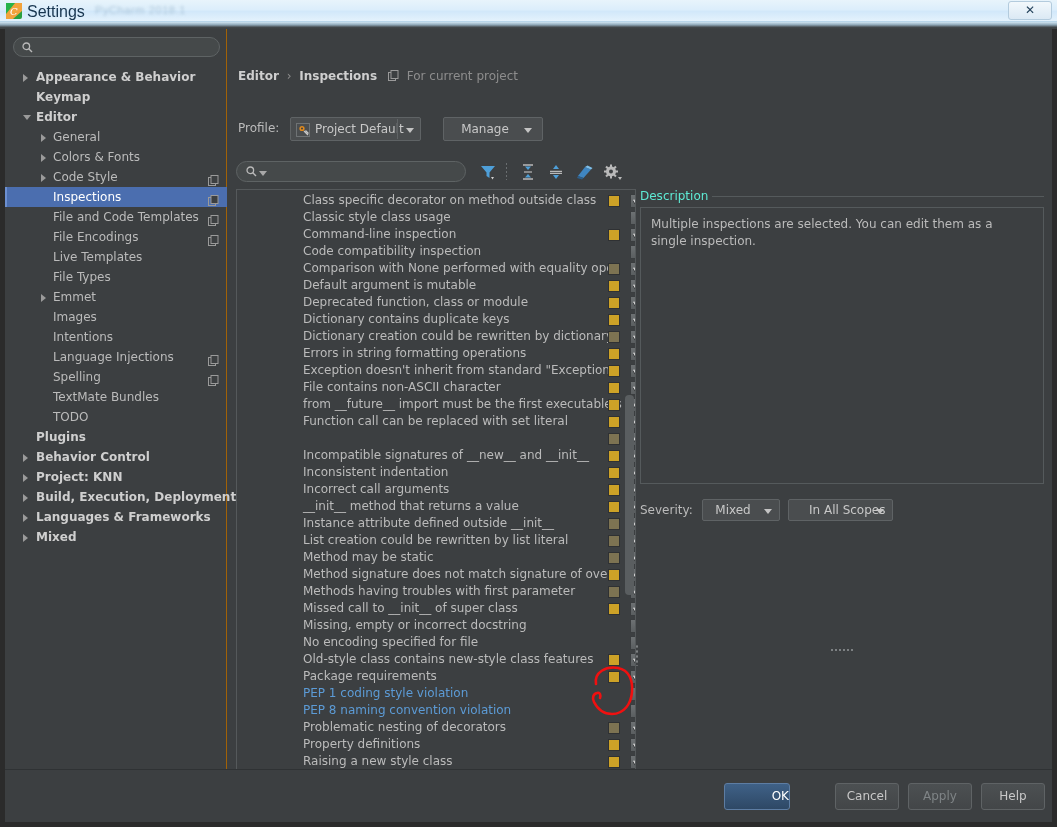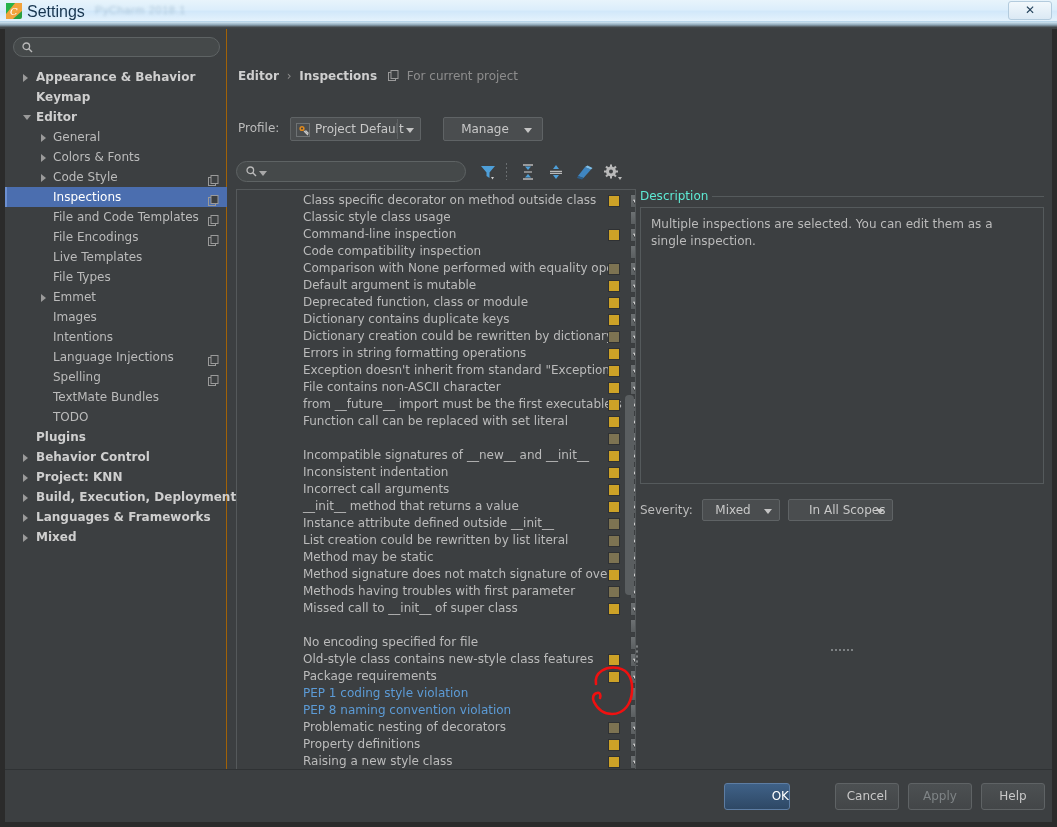--- a/index.html
+++ b/index.html
@@ -699,20 +699,21 @@
             <span class="iname">Missed call to __init__ of super class</span>
             <span class="sev" style="background: rgb(205, 162, 39);"></span>
             <span class="cb">
               <span class="tick"><svg width="9" height="10" viewBox="0 0 9 10">
                   <path d="M0.6 3.4 L3.3 7.6 L8.4 0.8" fill="none" stroke="#2e3133" stroke-width="2.2"></path>
                   <path d="M0.6 2.6 L3.3 6.8 L8.4 0" fill="none" stroke="#d8d8d8" stroke-width="1.5"></path>
                 </svg></span>
             </span>
           </div>
           <div class="irow">
+            <span class="iname">Missing, empty or incorrect docstring</span>
             <span class="cb"></span>
           </div>
           <div class="irow">
             <span class="iname">No encoding specified for file</span>
             <span class="cb"></span>
           </div>
           <div class="irow">
             <span class="iname">Old-style class contains new-style class features</span>
             <span class="sev" style="background: rgb(205, 162, 39);"></span>
             <span class="cb">

